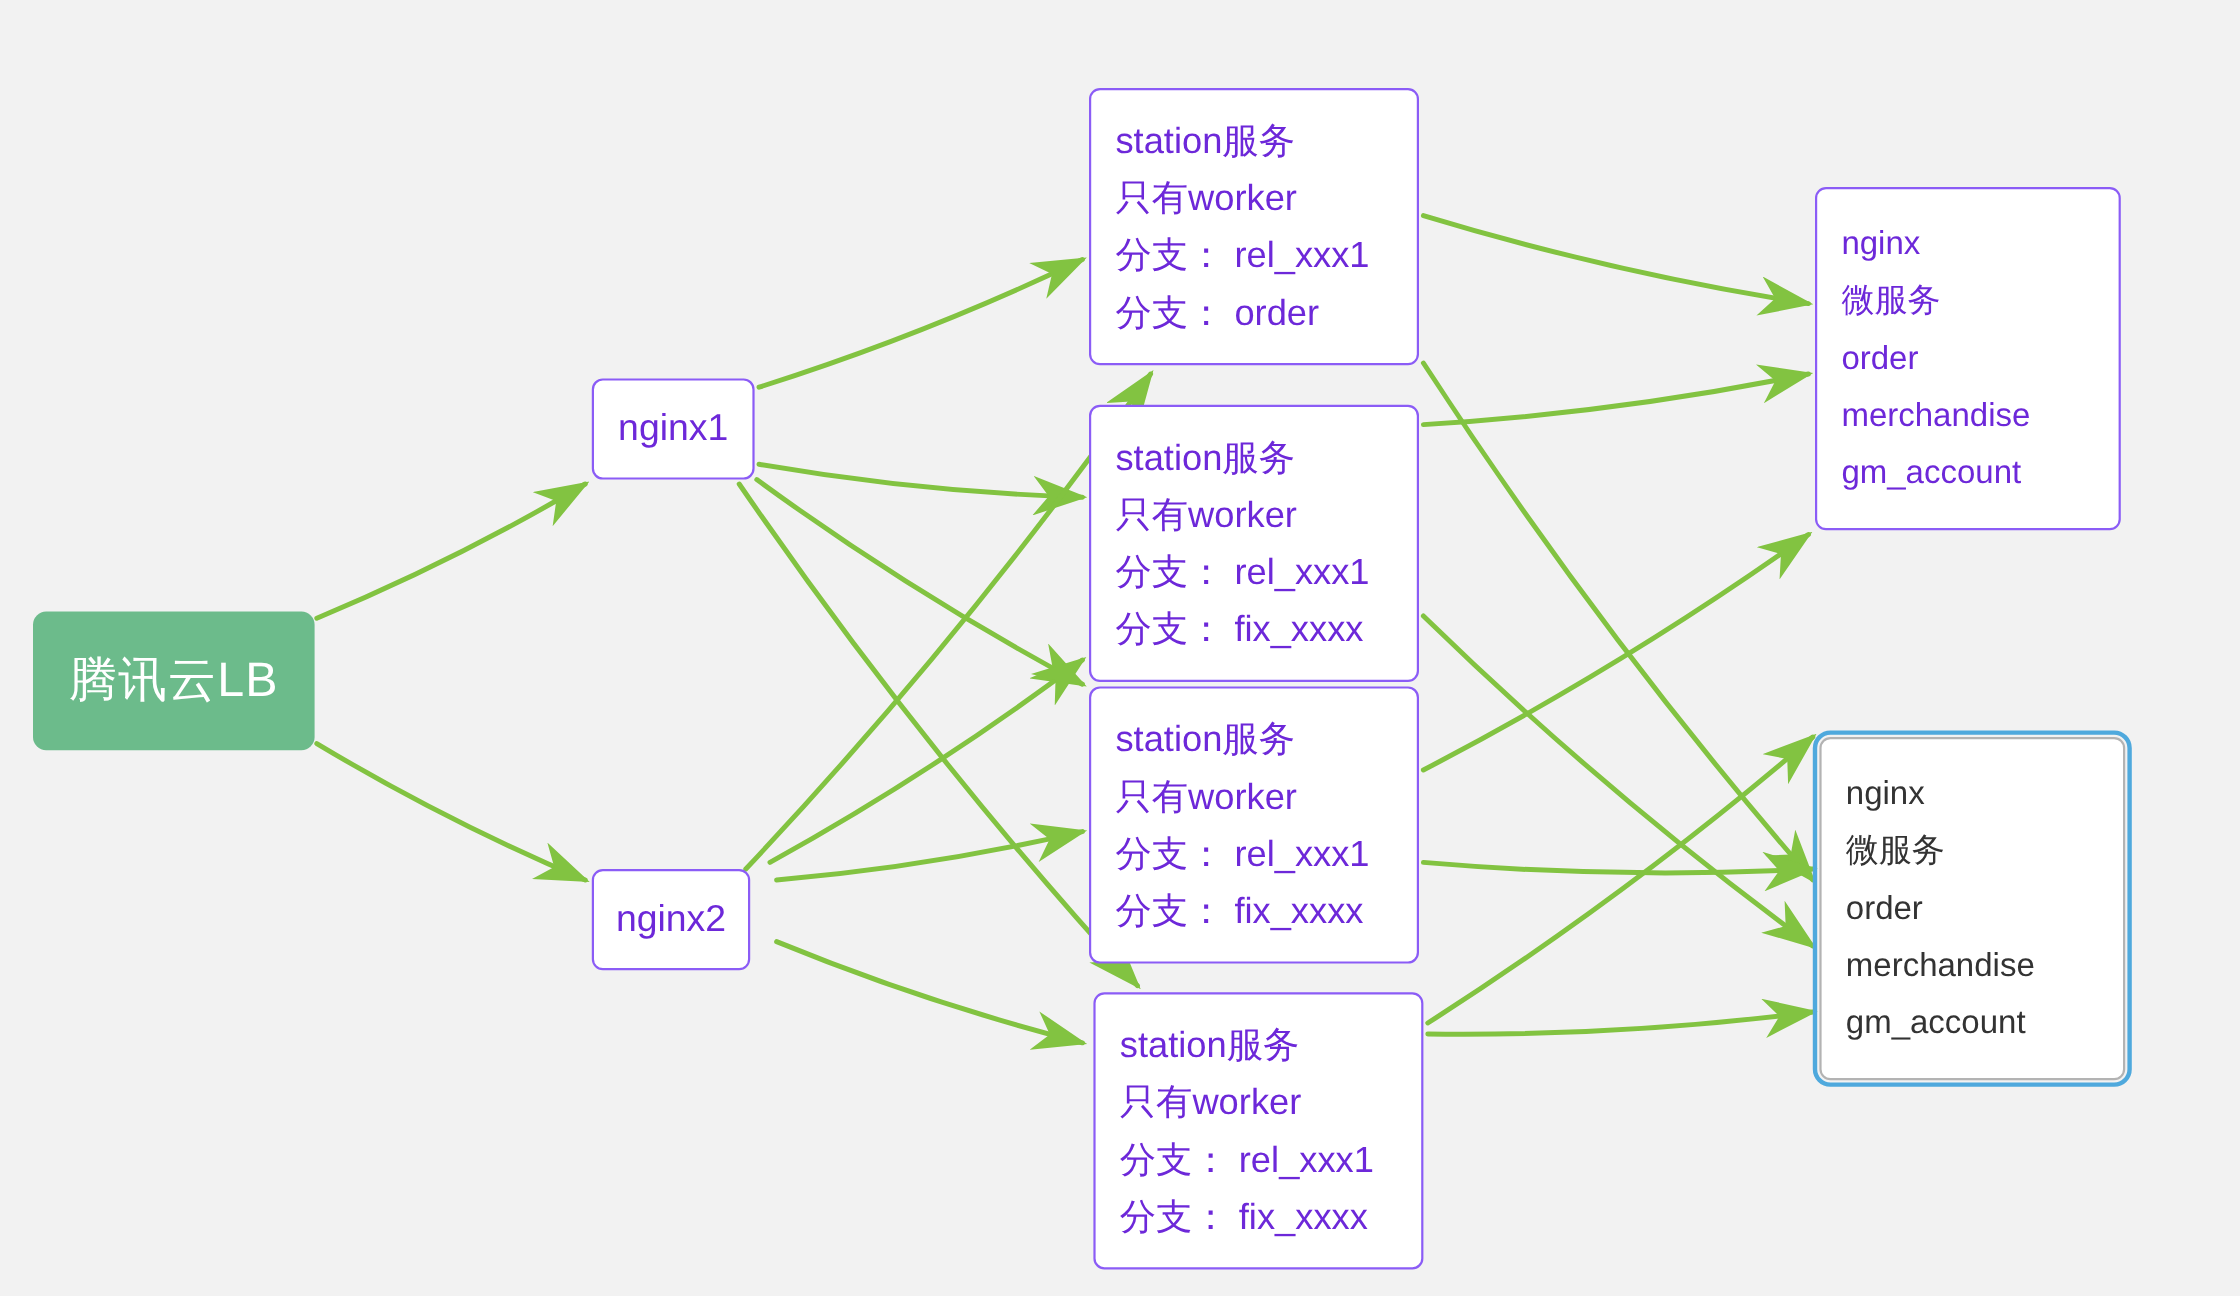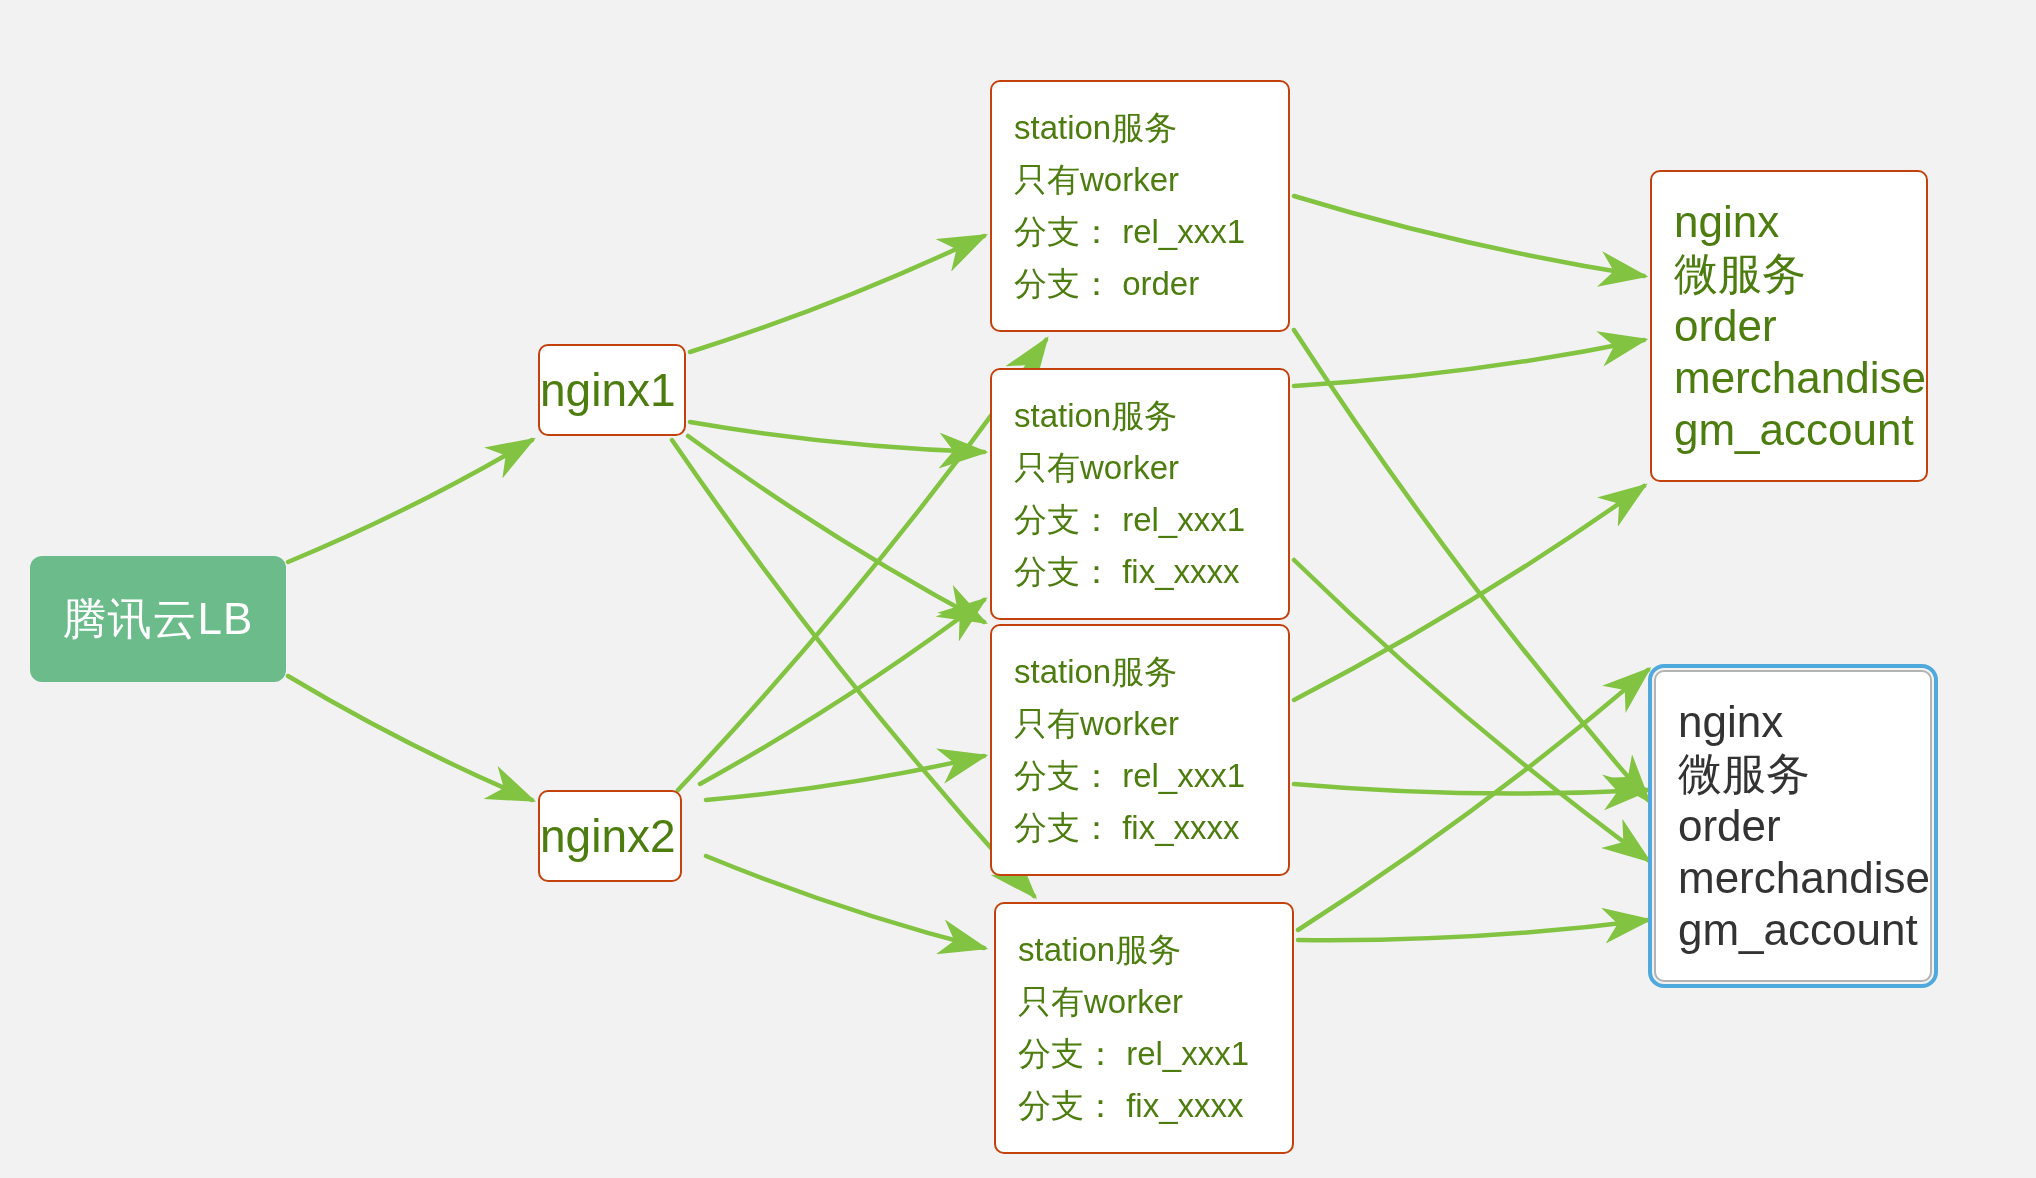--- a/index.html
+++ b/index.html
@@ -27,23 +27,23 @@
   }
   .node {
     position: absolute;
     box-sizing: border-box;
     display: flex;
     flex-direction: column;
     justify-content: center;
   }
   .node-plain {
     background: #ffffff;
-    border: 2px solid #c2410c;
+    border: 2px solid #8b5cf6;
     border-radius: 10px;
-    color: #4d7c0f;
+    color: #6d28d9;
   }
   .node-lb {
     background: #6cbb8b;
     border-radius: 12px;
     color: #ffffff;
     align-items: center;
     justify-content: center;
   }
   .node-selected {
     background: #ffffff;
@@ -53,33 +53,34 @@
     outline: 4px solid #4fa9dd;
     outline-offset: 2px;
   }
   .lb-label {
     font-size: 44px;
     line-height: 1.1;
     letter-spacing: 1px;
     white-space: nowrap;
   }
   .nginx-label {
-    font-size: 46px;
+    font-size: 34px;
+    text-align: center;
     line-height: 1.15;
   }
   .lines {
     padding: 0 22px;
   }
   .lines .line {
     font-size: 33px;
     line-height: 52px;
     white-space: nowrap;
   }
   .svc .line {
-    font-size: 44px;
+    font-size: 30px;
     line-height: 52px;
   }
 </style>
 </head>
 <body>
 
 <div id="canvas">
   <svg id="edge-layer" viewBox="0 0 2036 1178" xmlns="http://www.w3.org/2000/svg">
       <defs>
         <marker id="arrowhead" markerWidth="11" markerHeight="8" refX="10" refY="4" orient="auto" markerUnits="strokeWidth">

